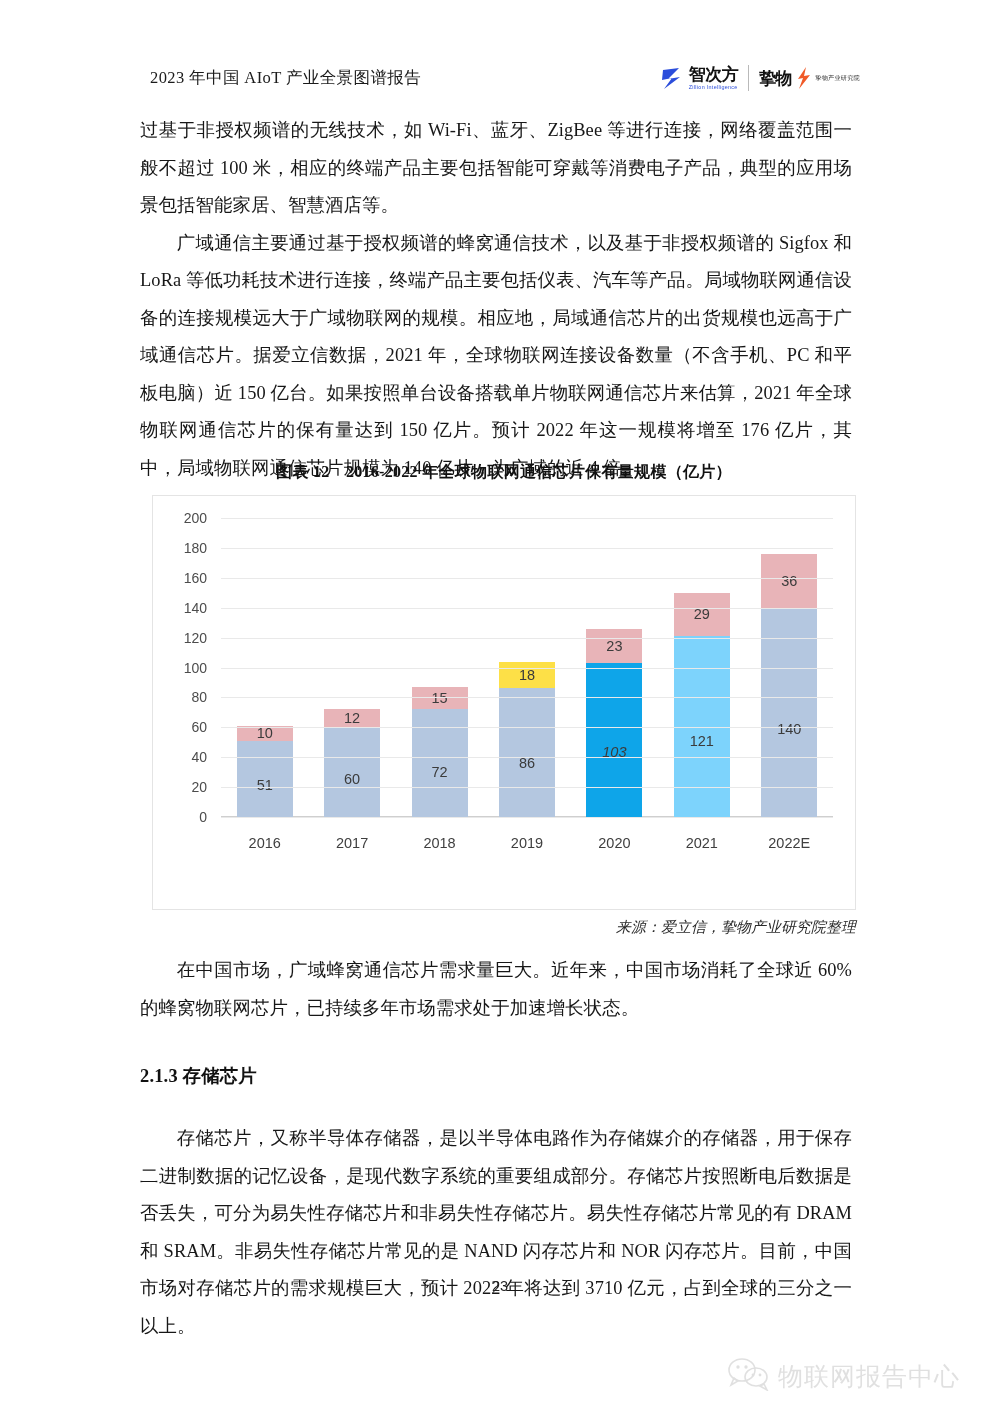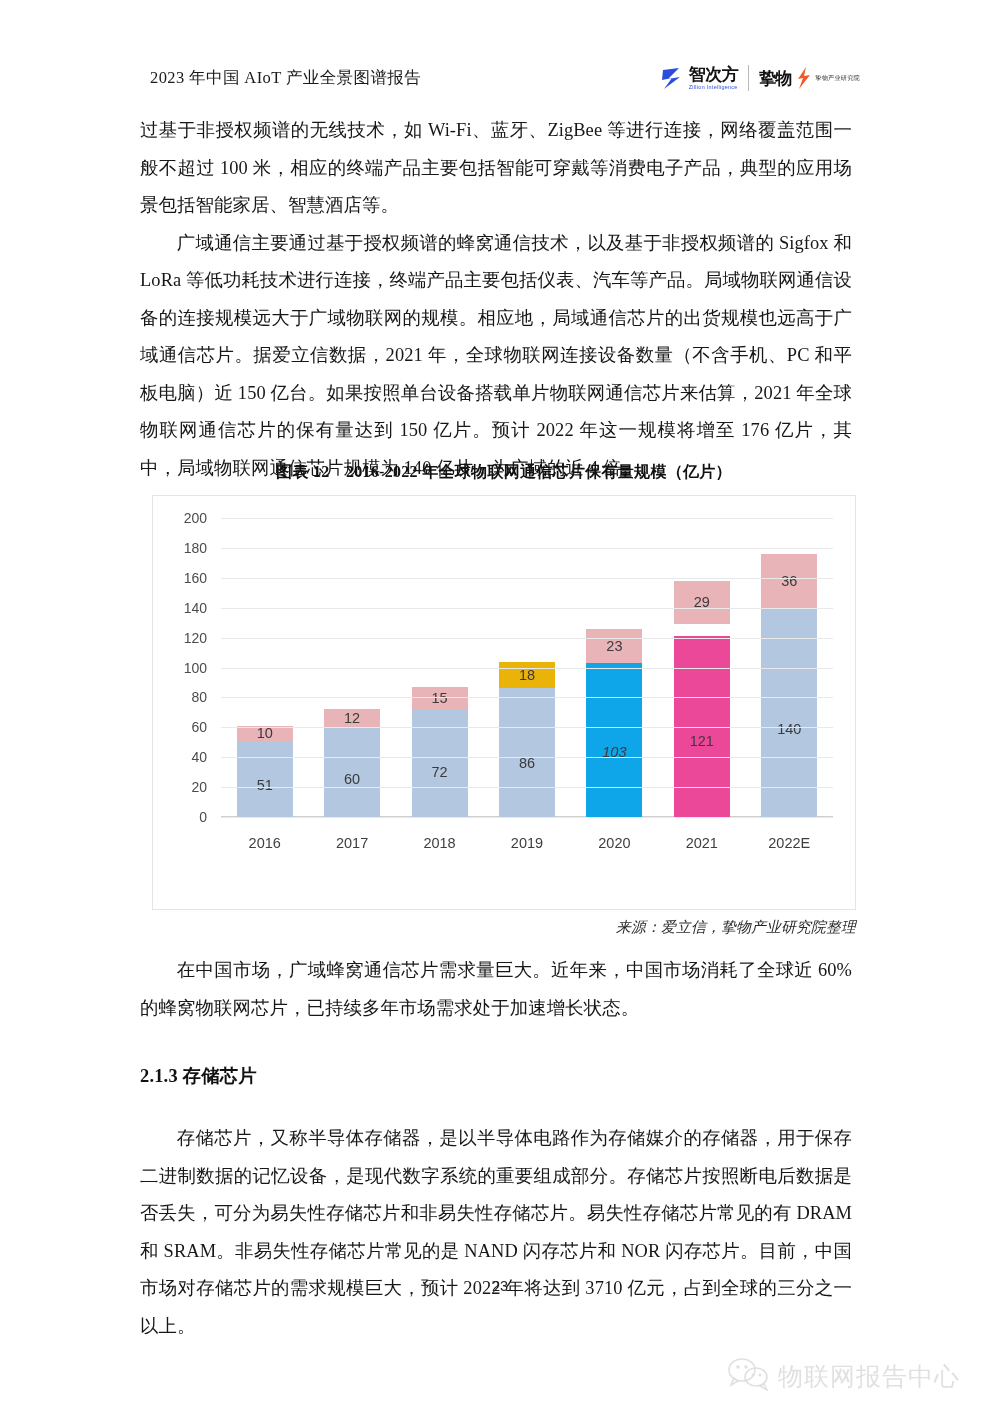--- a/index.html
+++ b/index.html
@@ -361,40 +361,40 @@
             </div>
             <div class="bar-col">
               <div class="seg seg-wide" style="background: rgb(232, 180, 184); height: 7.5%;">
                 <span class="seg-label">15</span>
               </div>
               <div class="seg seg-local" style="background: rgb(180, 199, 224); height: 36%;">
                 <span class="seg-label">72</span>
               </div>
             </div>
             <div class="bar-col">
-              <div class="seg seg-wide" style="background: #eab308; height: 9%;">
+              <div class="seg seg-wide" style="background: #fde047; height: 9%;">
                 <span class="seg-label">18</span>
               </div>
               <div class="seg seg-local" style="background: rgb(180, 199, 224); height: 43%;">
                 <span class="seg-label">86</span>
               </div>
             </div>
             <div class="bar-col">
               <div class="seg seg-wide" style="background: rgb(232, 180, 184); height: 11.5%;">
                 <span class="seg-label">23</span>
               </div>
               <div class="seg seg-local" style="background: #0ea5e9; height: 51.5%; font-style: italic;">
                 <span class="seg-label">103</span>
               </div>
             </div>
             <div class="bar-col">
               <div class="seg seg-wide" style="background: rgb(232, 180, 184); height: 14.5%;">
                 <span class="seg-label">29</span>
               </div>
-              <div class="seg seg-local" style="background: #ec4899; height: 60.5%; margin-top: 12px;">
+              <div class="seg seg-local" style="background: #7dd3fc; height: 60.5%;">
                 <span class="seg-label">121</span>
               </div>
             </div>
             <div class="bar-col">
               <div class="seg seg-wide" style="background: rgb(232, 180, 184); height: 18%;">
                 <span class="seg-label">36</span>
               </div>
               <div class="seg seg-local" style="background: rgb(180, 199, 224); height: 70%;">
                 <span class="seg-label">140</span>
               </div>

